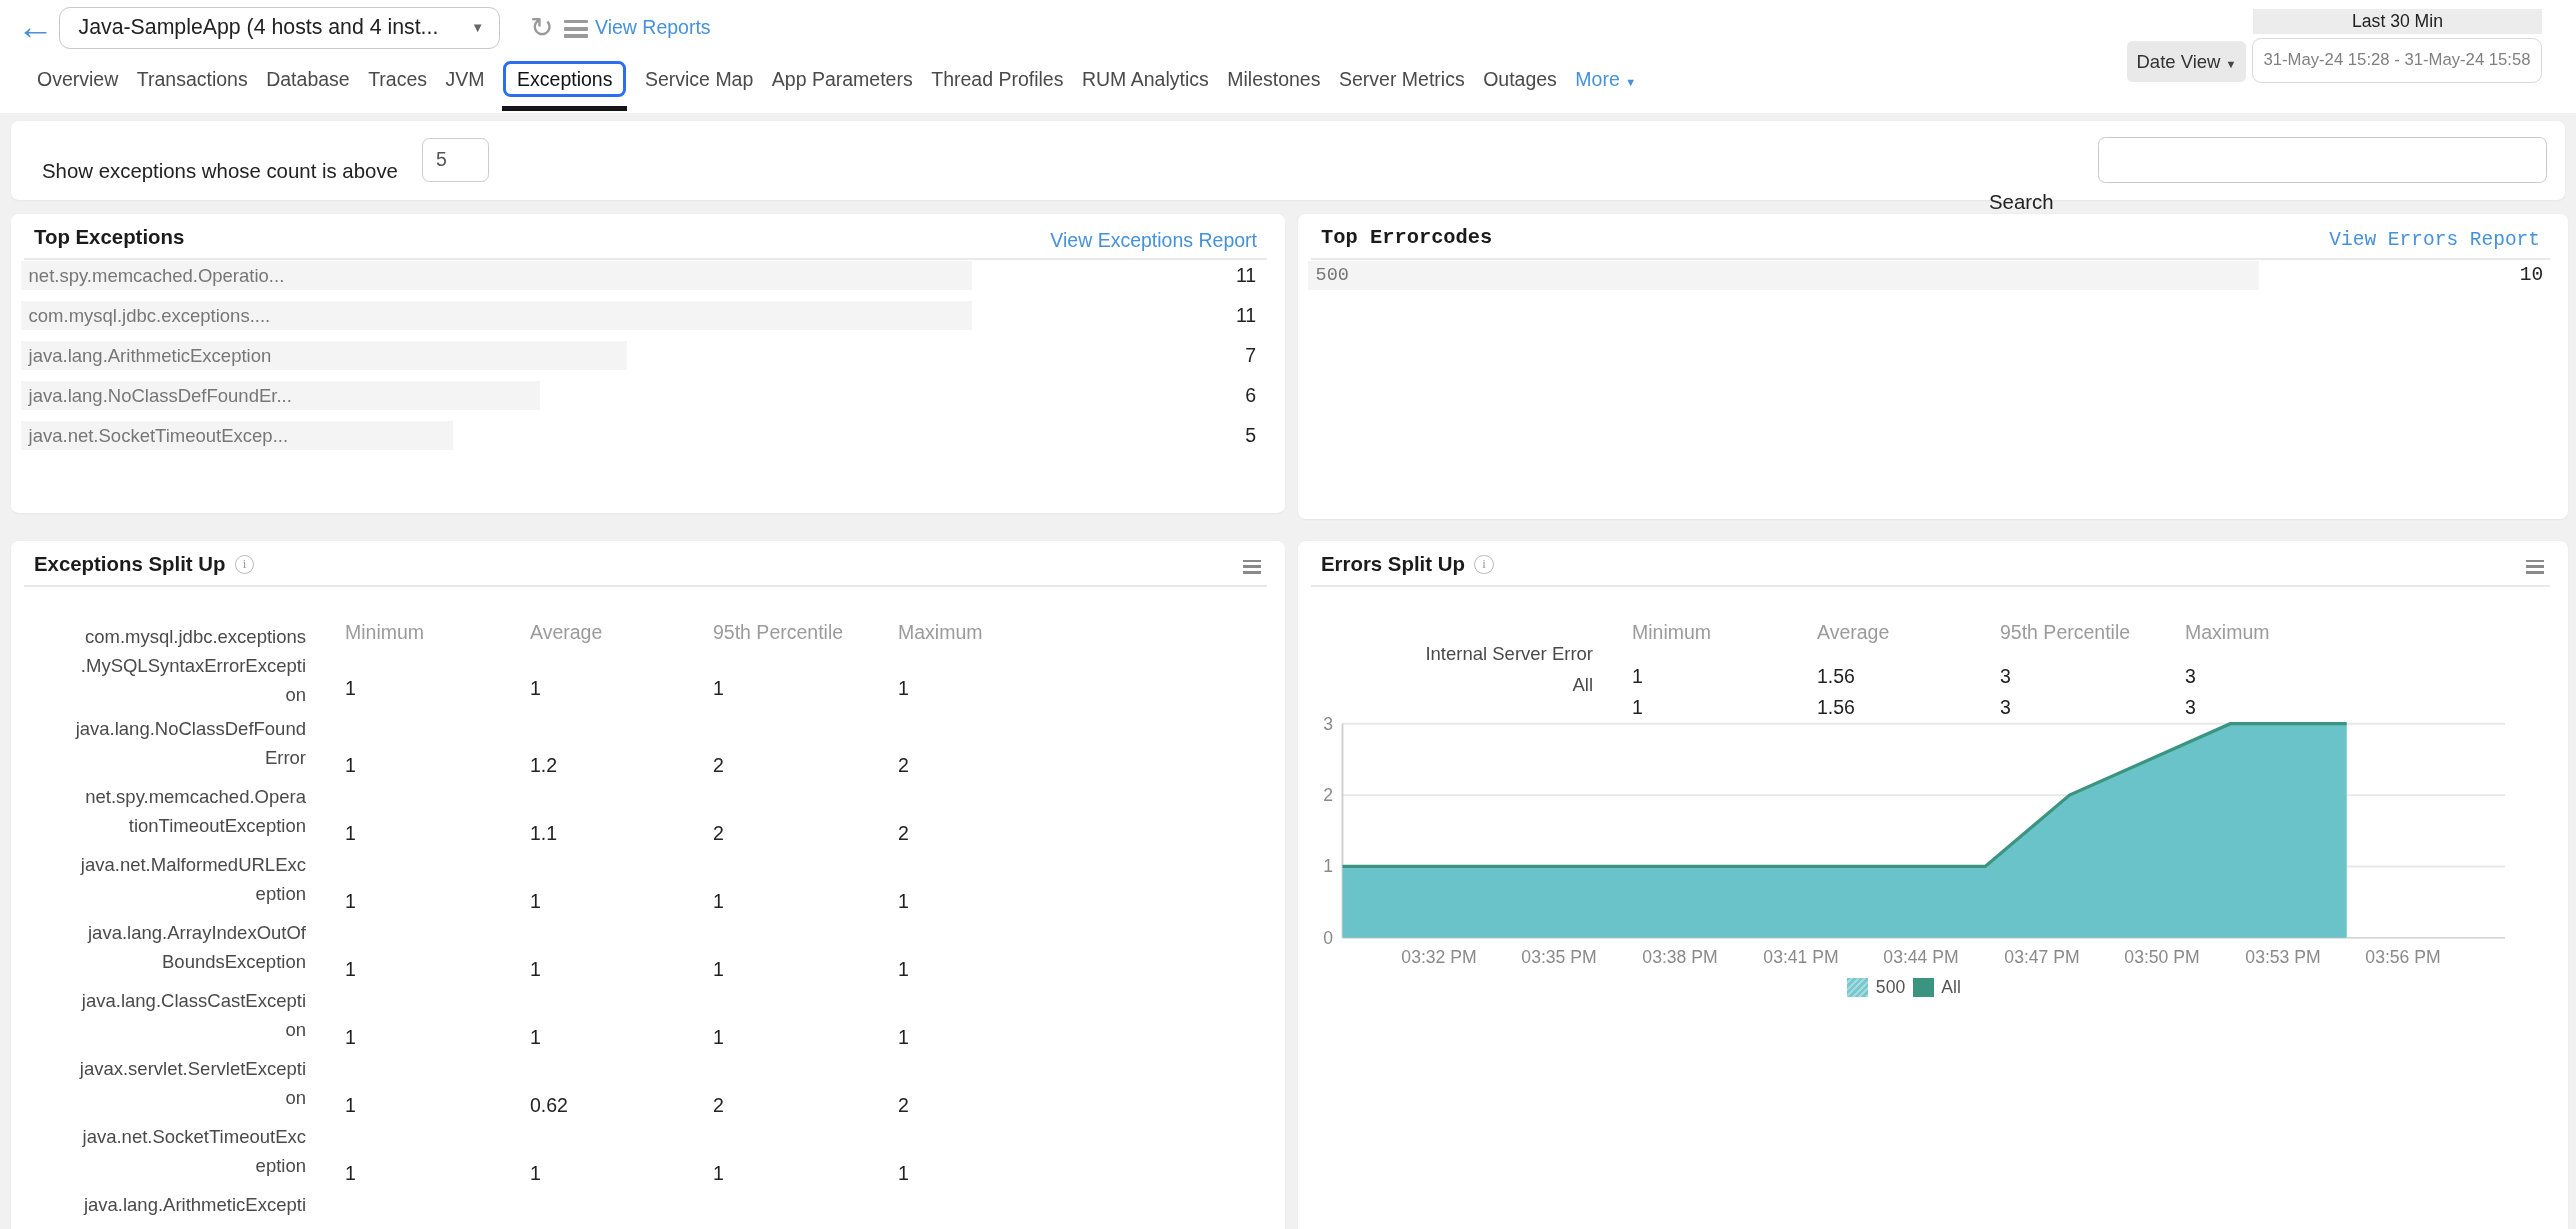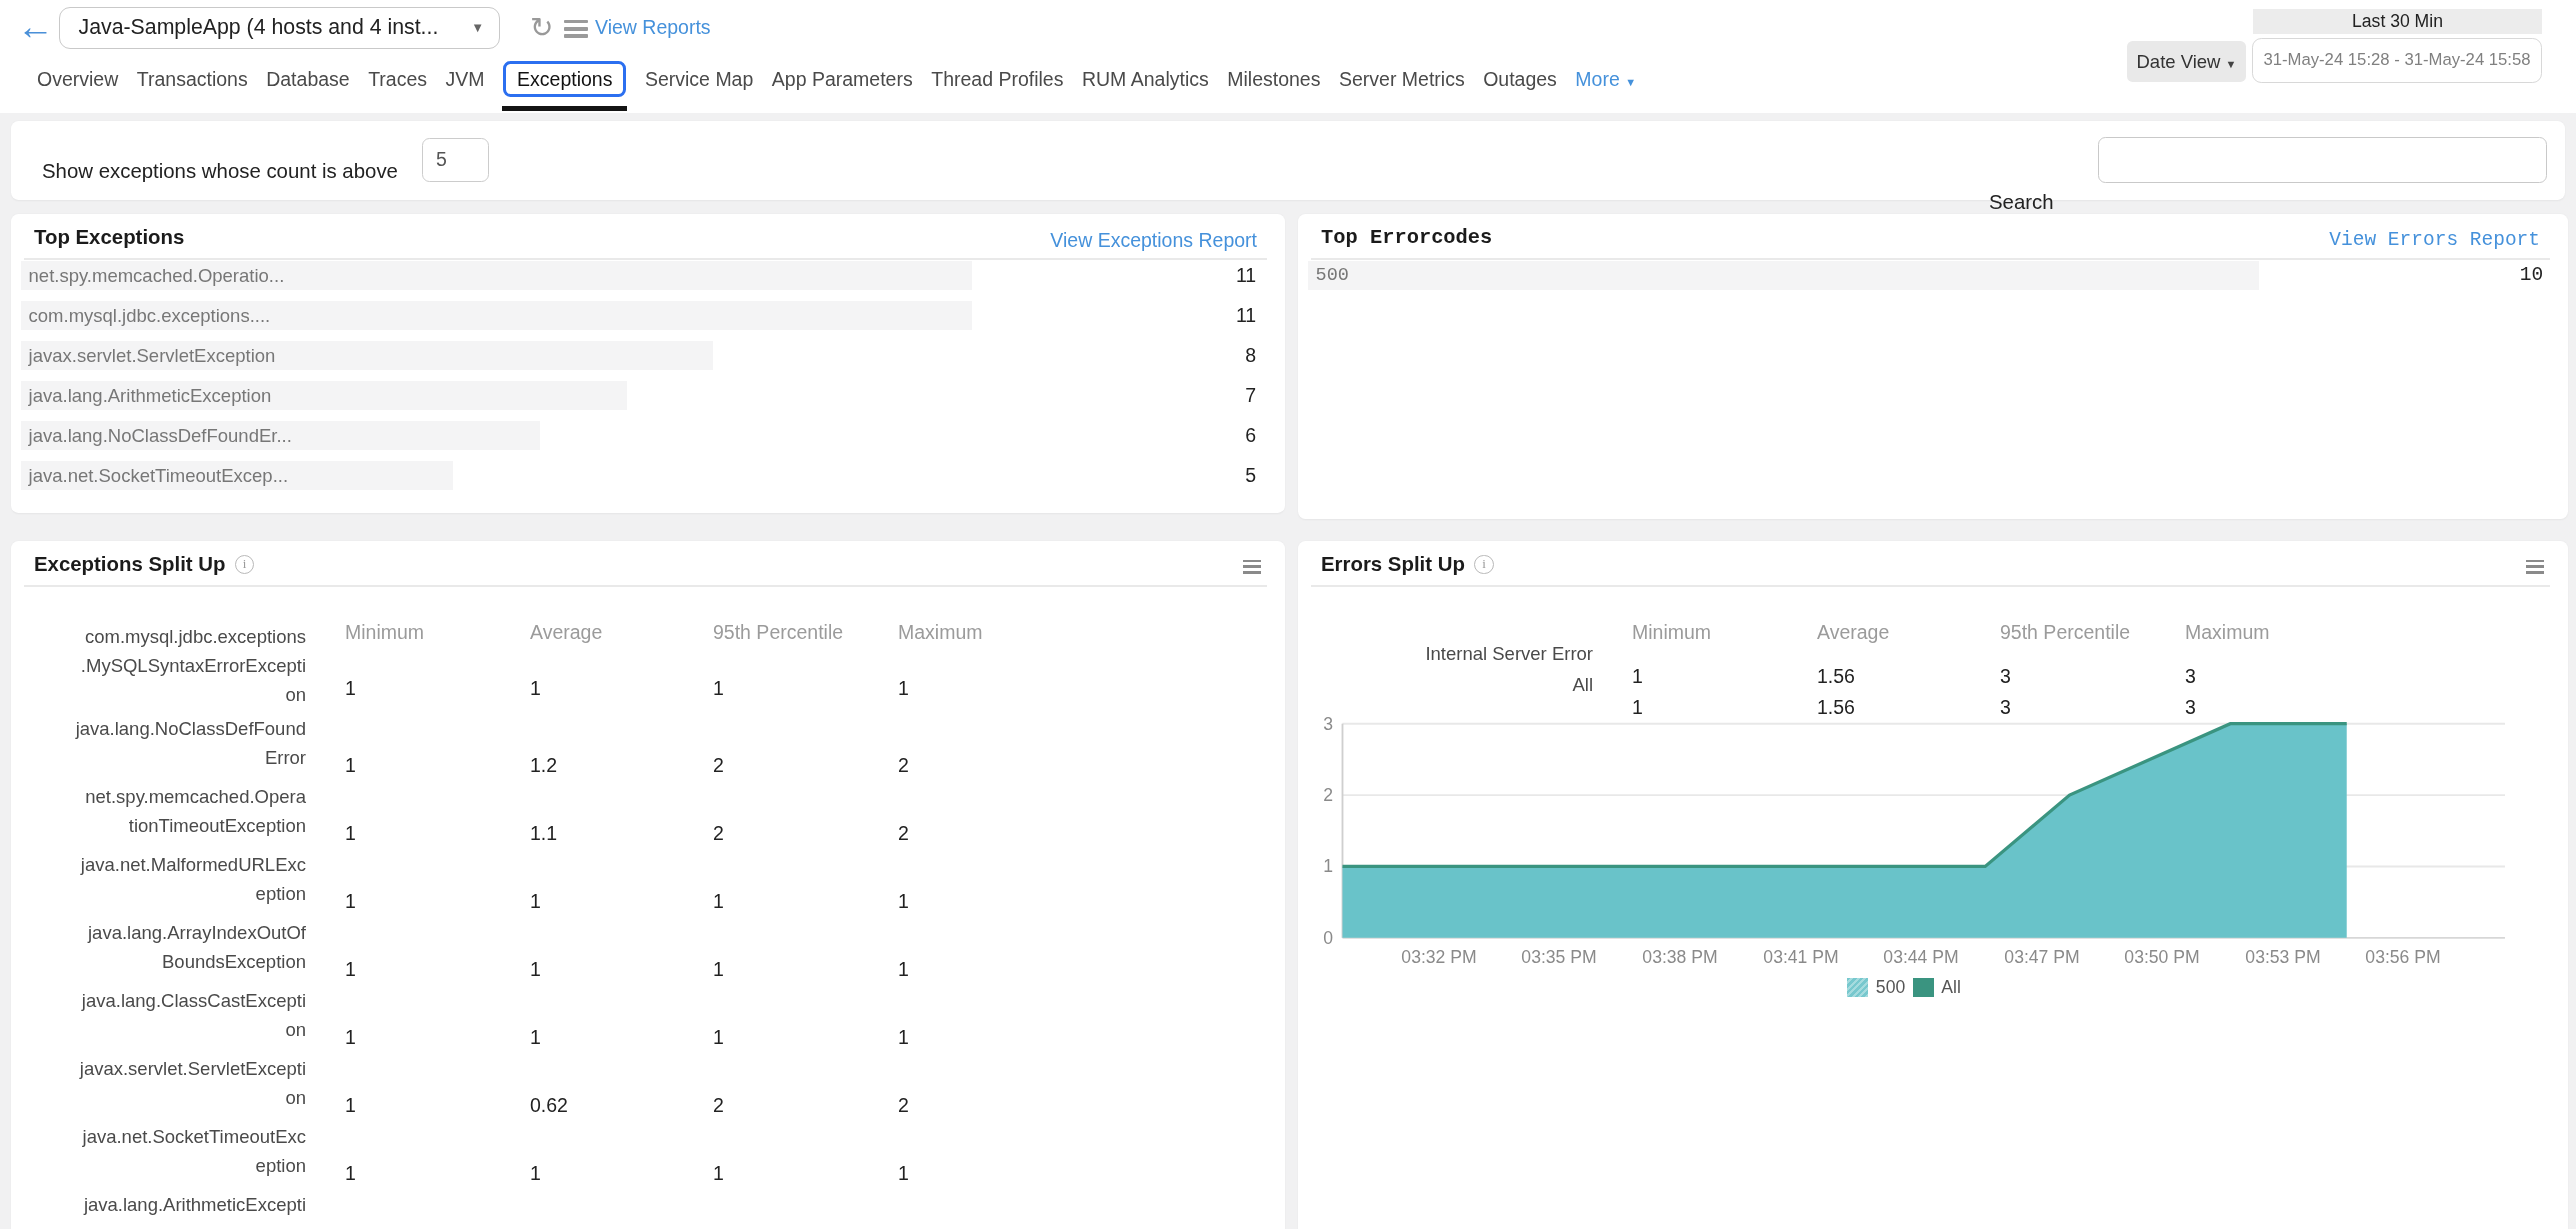--- a/index.html
+++ b/index.html
@@ -119,25 +119,20 @@
         <div class="bar-fill" style="width: 951px;"></div>
         <div class="bar-label">net.spy.memcached.Operatio...</div>
         <div class="bar-count">11</div>
       </div>
       <div class="bar-row">
         <div class="bar-fill" style="width: 951px;"></div>
         <div class="bar-label">com.mysql.jdbc.exceptions....</div>
         <div class="bar-count">11</div>
       </div>
       <div class="bar-row">
-        <div class="bar-fill" style="width: 692px;"></div>
-        <div class="bar-label">javax.servlet.ServletException</div>
-        <div class="bar-count">8</div>
-      </div>
-      <div class="bar-row">
         <div class="bar-fill" style="width: 606px;"></div>
         <div class="bar-label">java.lang.ArithmeticException</div>
         <div class="bar-count">7</div>
       </div>
       <div class="bar-row">
         <div class="bar-fill" style="width: 519px;"></div>
         <div class="bar-label">java.lang.NoClassDefFoundEr...</div>
         <div class="bar-count">6</div>
       </div>
       <div class="bar-row">

